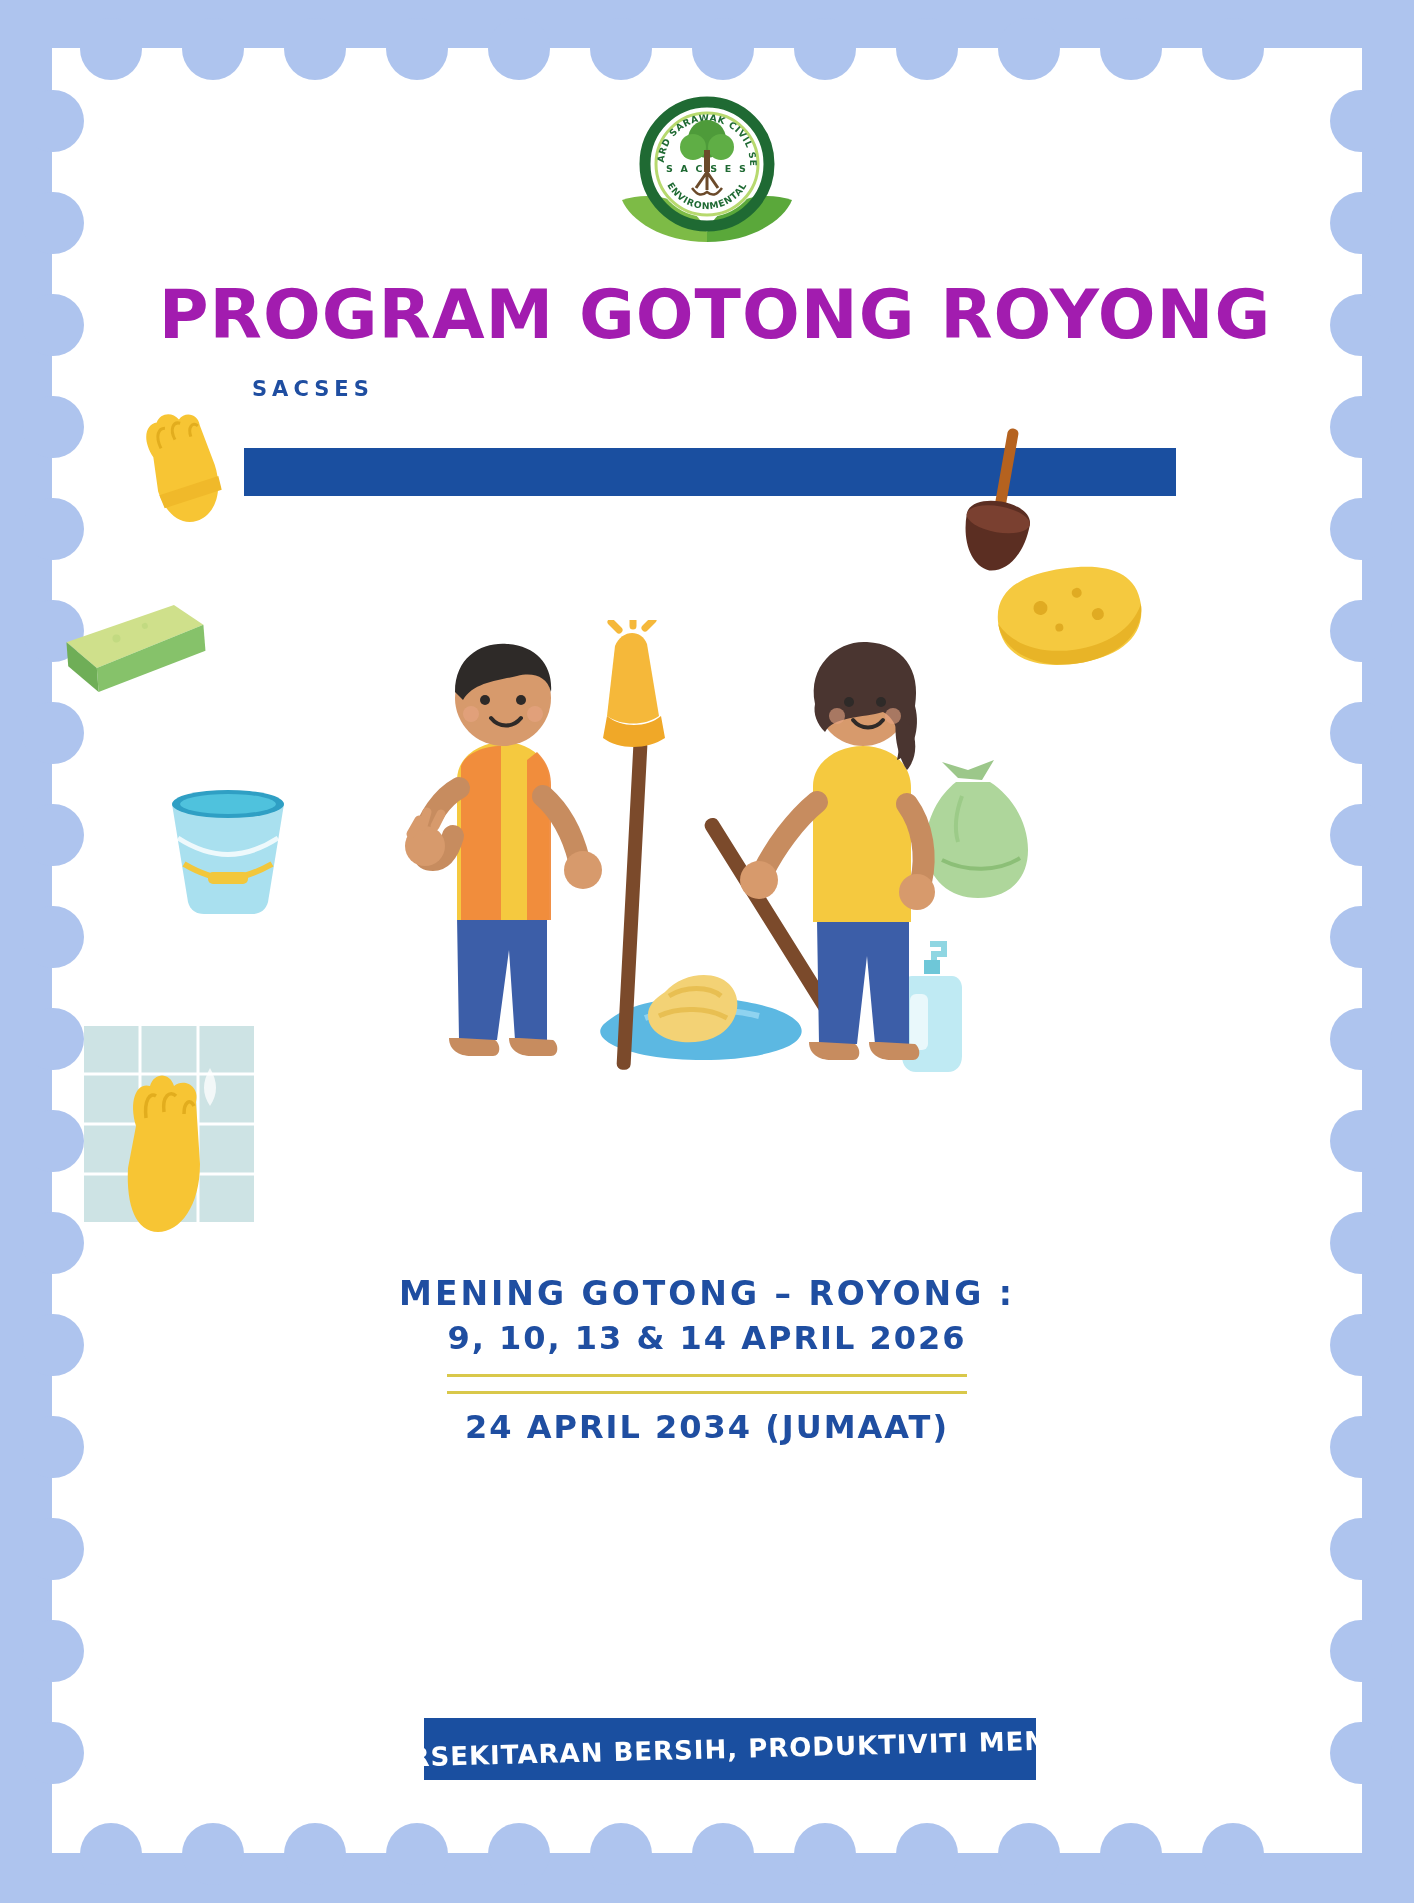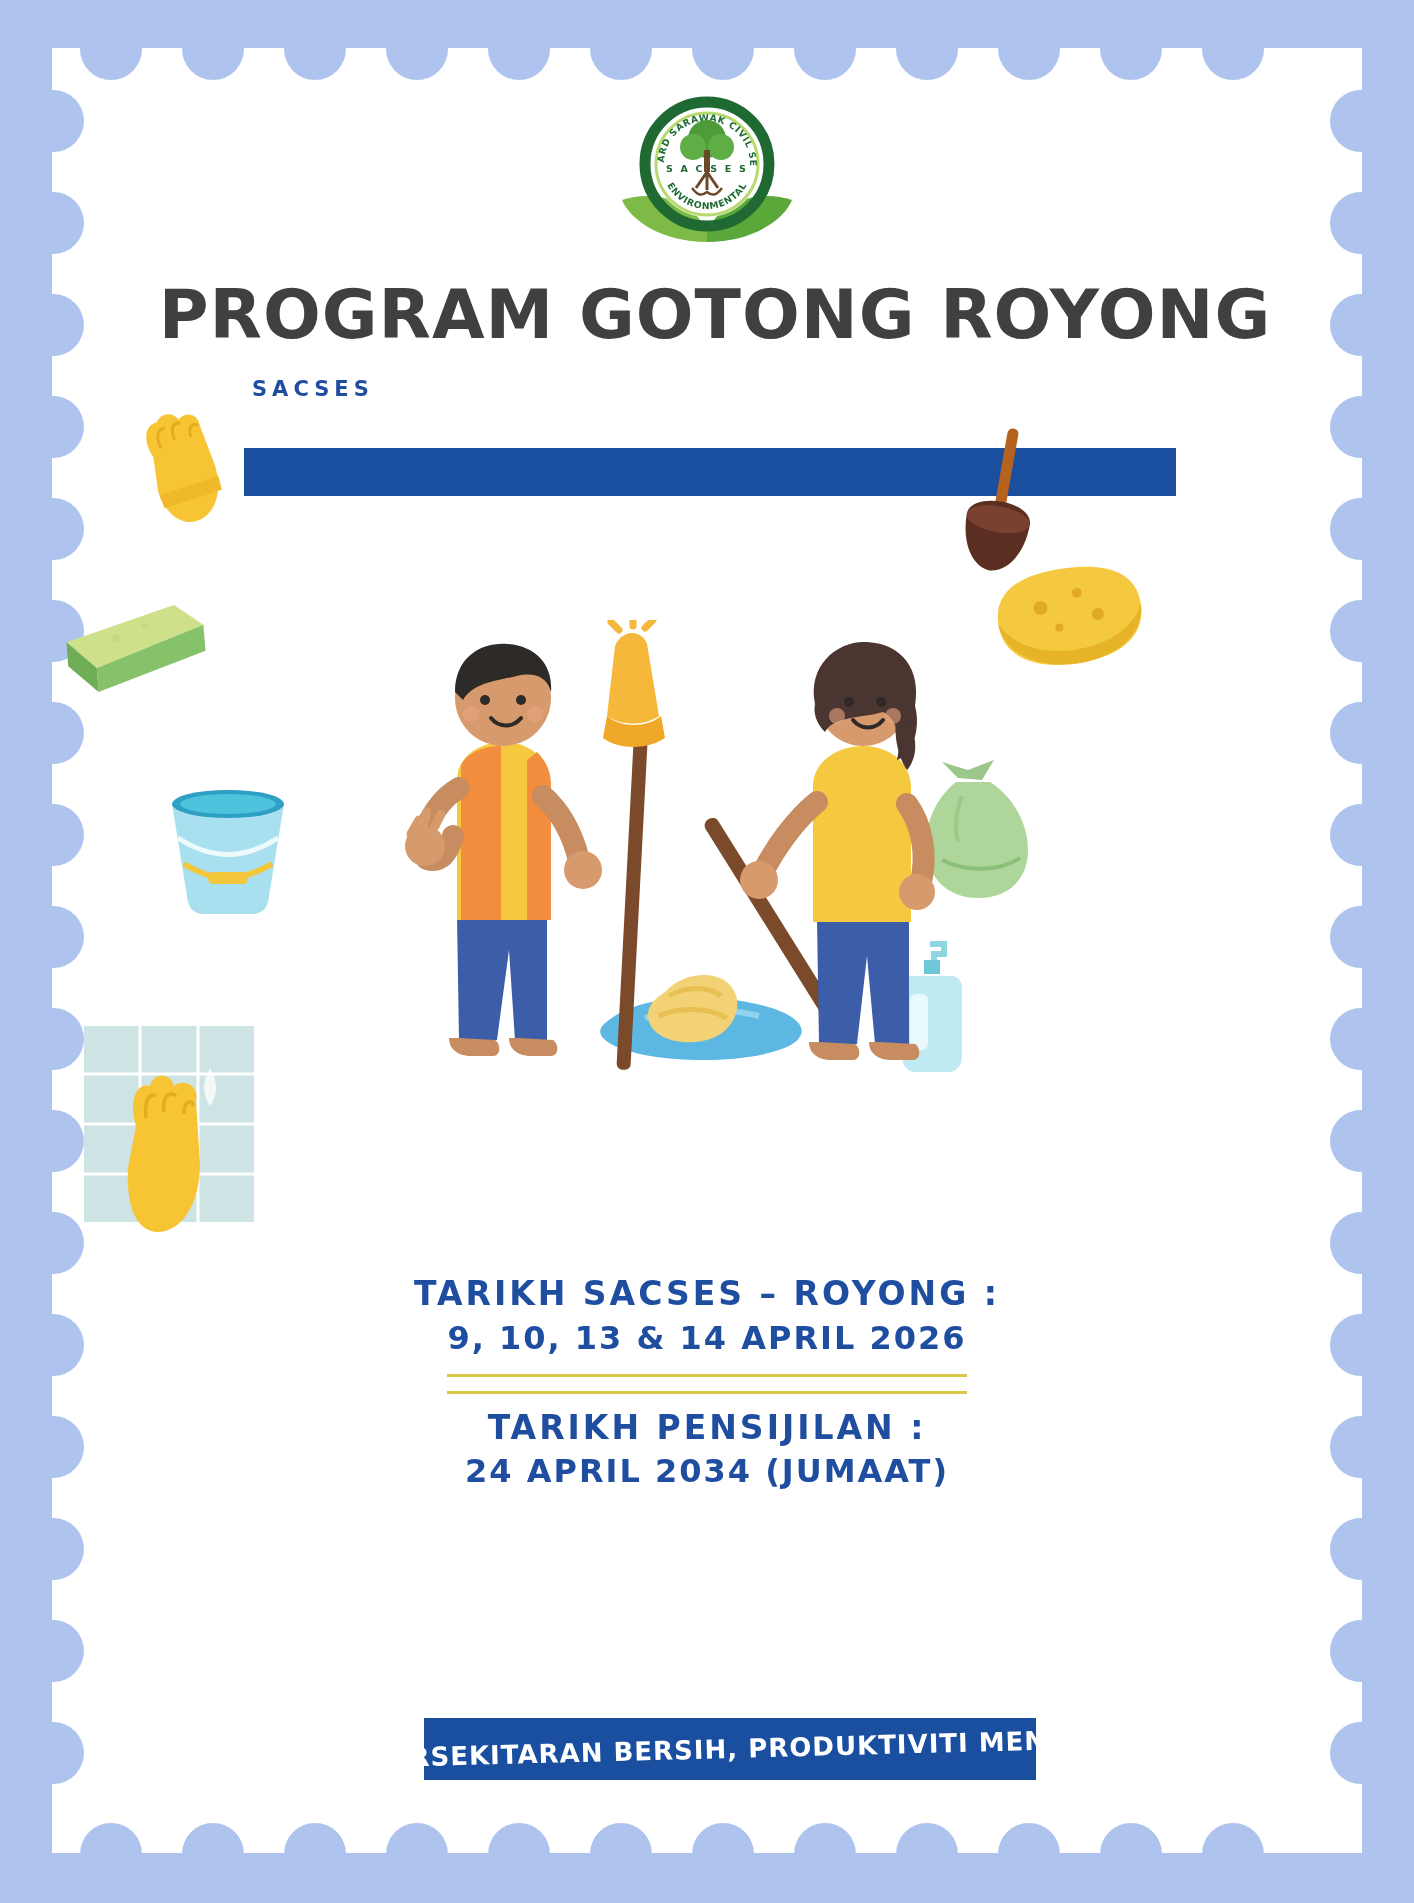--- a/index.html
+++ b/index.html
@@ -56,21 +56,21 @@
   .title {
     position: absolute;
     left: 0;
     right: 0;
     top: 275px;
     text-align: center;
     font-family: "DejaVu Sans", sans-serif;
     font-weight: bold;
     font-size: 68px;
     letter-spacing: 1px;
-    color: #404040;
+    color: #a21caf;
     white-space: nowrap;
     margin-left: 16px;
   }
   .subtitle {
     position: absolute;
     left: 252px;
     top: 377px;
     font-family: "DejaVu Sans", sans-serif;
     font-weight: bold;
     font-size: 21px;
@@ -435,29 +435,28 @@
         <circle cx="452" cy="82" r="5" fill="#2e2a28"></circle>
         <circle cx="484" cy="82" r="5" fill="#2e2a28"></circle>
         <path d="M456 100 C464 110, 478 110, 486 100" stroke="#2e2a28" stroke-width="4" fill="none" stroke-linecap="round"></path>
         <circle cx="440" cy="96" r="8" fill="#e8a584" opacity="0.6"></circle>
         <circle cx="496" cy="96" r="8" fill="#e8a584" opacity="0.6"></circle>
       </g>
     </svg>
   </div>
 
   <div class="details">
-    <div class="d-label">TARIKH SACSES – ROYONG :</div>
+    <div class="d-label">MENING GOTONG – ROYONG :</div>
     <div class="d-value">9, 10, 13 &amp; 14 APRIL 2026</div>
 
     <div class="rule"></div>
 
 
     <div class="rule"></div>
 
-    <div class="d-label">TARIKH PENSIJILAN :</div>
     <div class="d-value">24 APRIL 2034 (JUMAAT)</div>
   </div>
 
   <div class="footer-banner">
     <span class="footer-text">"PERSEKITARAN BERSIH, PRODUKTIVITI MENING</span>
   </div>
 
 </div>
 
 </body></html>

